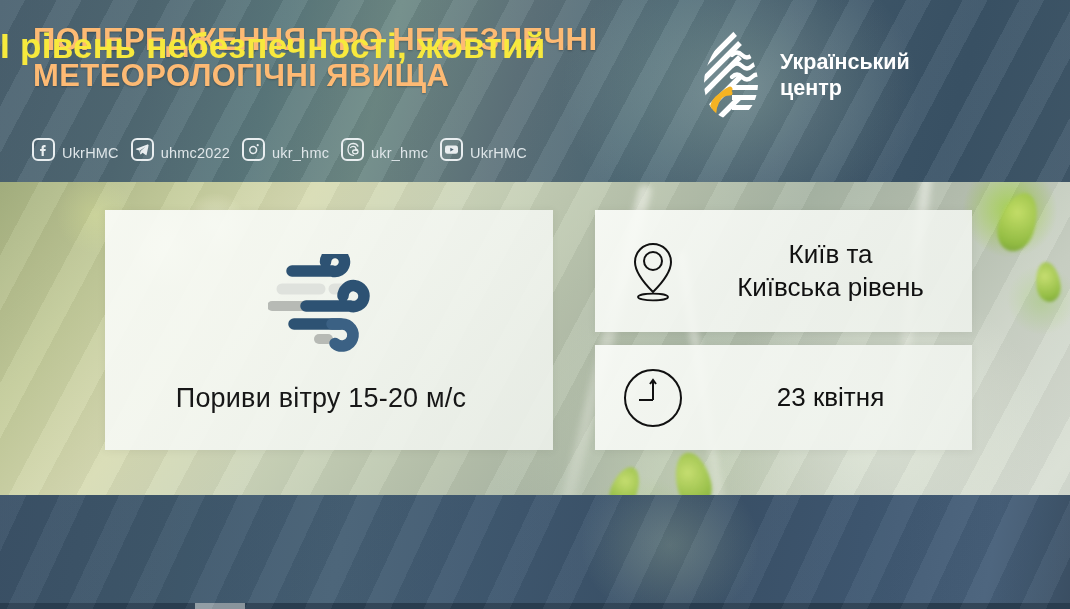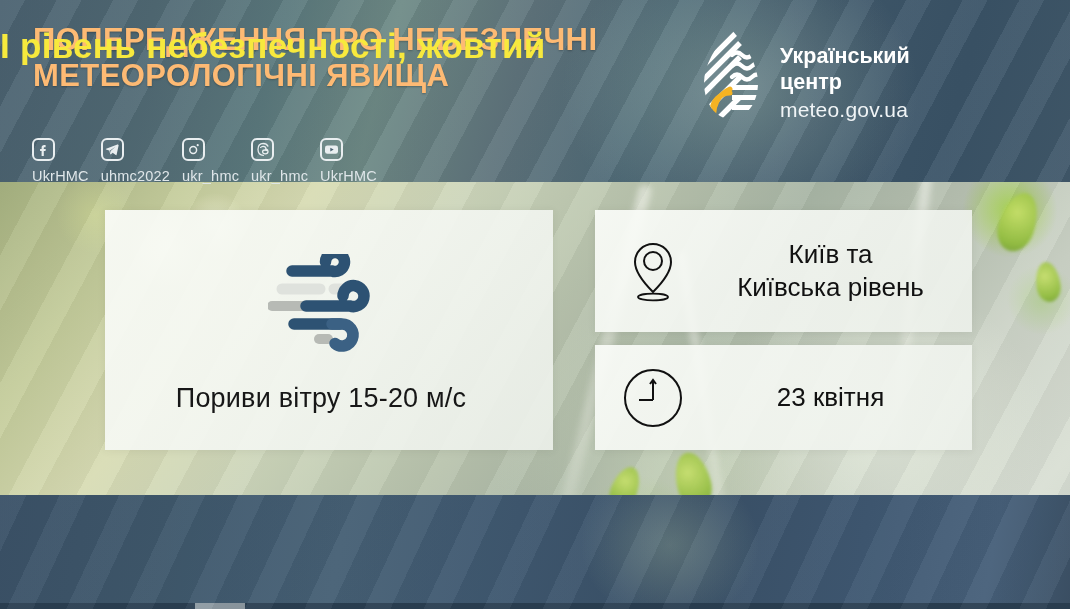--- a/index.html
+++ b/index.html
@@ -84,33 +84,33 @@
     z-index:3;
     text-shadow:0 1px 2px rgba(0,0,0,.25);
   }
 
   
   .socials {
     position:absolute; left:32px; top:138px;
     display:flex; align-items:center; gap:12px;
     z-index:3;
   }
-  .social { display:flex; align-items:flex-start; gap:7px;flex-direction:column; }
+  .social { display:flex; align-items:flex-end; gap:7px; }
   .social-ic {
     width:23px; height:23px; border:2px solid #e9eef0; border-radius:6px;
     display:flex; align-items:center; justify-content:center;
     color:#e9eef0;
   }
   .social-ic svg { display:block; }
   .social-lb { color:#dfe6e9; font-size:14.5px; letter-spacing:.2px; }
 
   
   .logo-wrap {
     position:absolute; left:700px; top:27px;
-    display:flex; align-items:flex-end; gap:18px; z-index:3;
+    display:flex; align-items:center; gap:18px; z-index:3;
   }
   .logo-mark { width:62px; height:95px; position:relative; }
   .logo-text { color:#ffffff; font-weight:bold; font-size:21.5px; line-height:26px; }
   .logo-url { color:#f0f4f6; font-weight:normal; font-size:21px; margin-top:3px; letter-spacing:.2px; }
 
   
   .card {
     position:absolute;
     background:linear-gradient(135deg, rgba(250,252,248,.93), rgba(238,242,236,.88));
     box-shadow:0 1px 8px rgba(60,70,50,.08);
@@ -274,21 +274,20 @@
             <path d="M12 72 A30 30 0 0 1 30 56" opacity="0"></path>
             <path d="M14 92 A28 28 0 0 1 30 62"></path>
           </g>
           <circle cx="12" cy="90" r="3.4" fill="#f5b323" opacity="0"></circle>
         </g>
       </svg>
     </div>
     <div>
       <div class="logo-text">Український</div>
       <div class="logo-text">центр</div>
-      <div class="logo-url">meteo.gov.ua</div>
     </div>
   </div>
 
   <div class="card card-wind">
     <div class="wind-icon">
       <svg width="122" height="108" viewBox="0 0 122 108">
         <g fill="none" stroke-linecap="round">
 
           <g stroke="#dfe2dd" stroke-width="11">
             <line x1="14" y1="35" x2="52" y2="35"></line>

